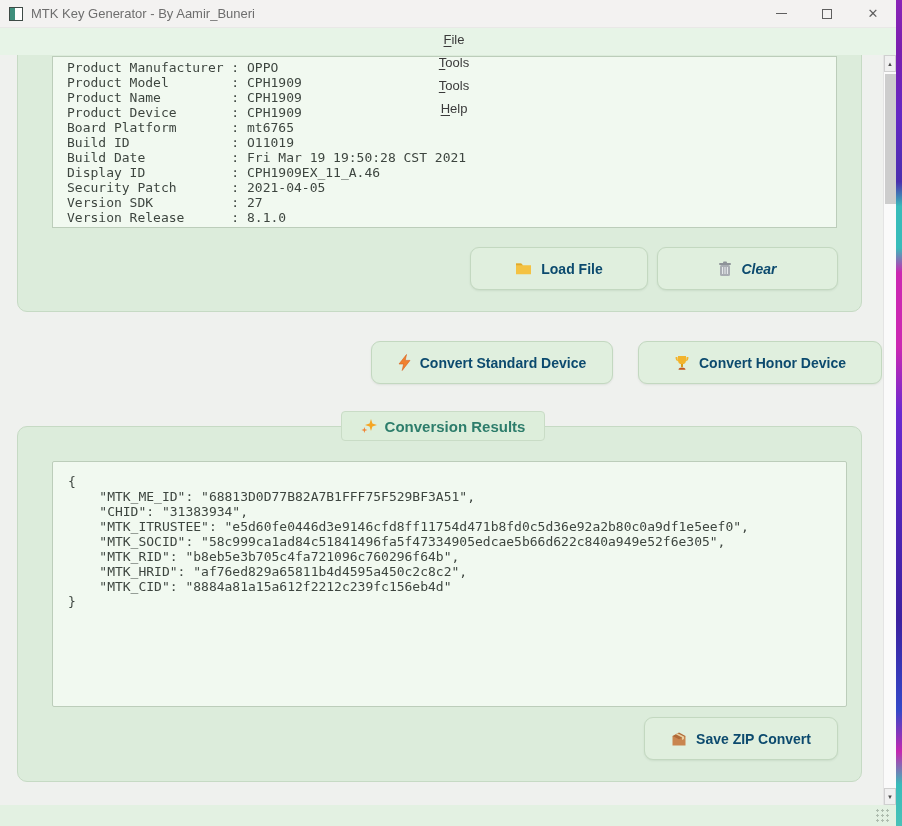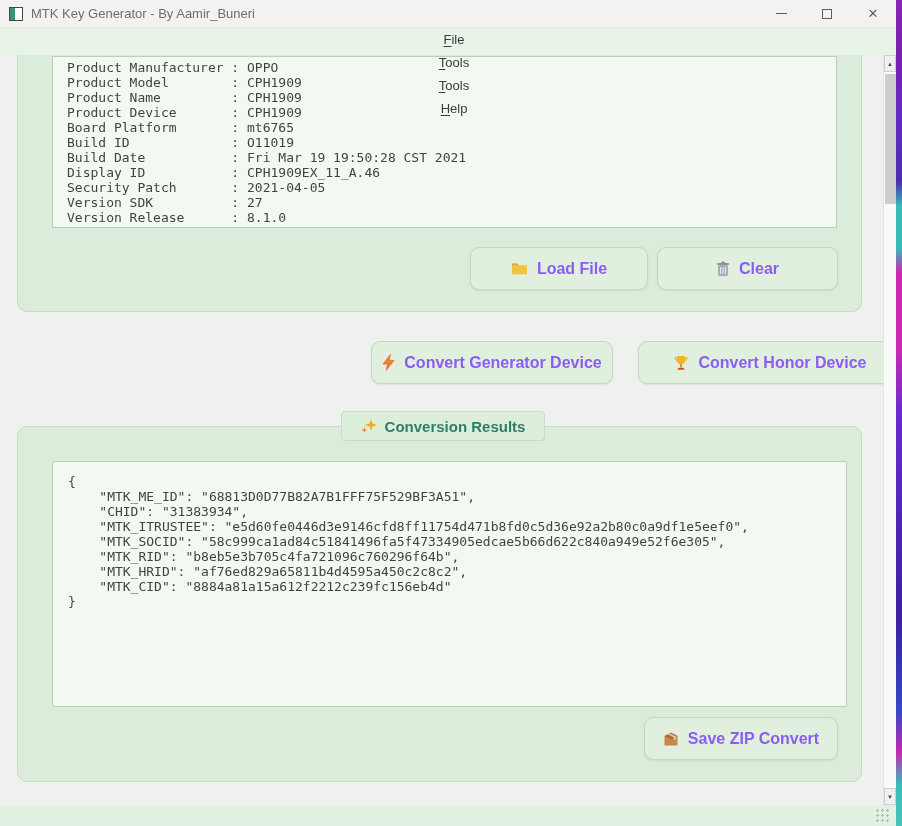--- a/index.html
+++ b/index.html
@@ -52,27 +52,27 @@
     border-left:1px solid #e4e4e4; z-index:45; }
   .sb-win .sb-btn { height:17px; background:#f0f0f0; border:1px solid #d0d0d0; }
   .sb-win .sb-up { position:absolute; top:0; }
   .sb-win .sb-down { position:absolute; bottom:0; }
   .sb-win .sb-thumb { position:absolute; left:1px; top:19px; width:11px; height:130px;
     background:#cdcdcd; }
 
   
   .btn { background:#e0efde; border:1px solid #c3d8c0; border-radius:9px;
     display:flex; align-items:center; justify-content:center; gap:9px;
-    font-weight:bold; font-size:16px; color:#8b5cf6; z-index:3; cursor:pointer;
+    font-weight:bold; font-size:14px; color:#0c4a6e; z-index:3; cursor:pointer;
     box-shadow:0 1px 2px rgba(60,90,60,0.10); }
   .btn svg { flex:0 0 auto; }
   .btn-load  { left:470px; top:247px; width:178px; height:43px; }
-  .btn-clear { left:657px; top:247px; width:181px; height:43px; }
+  .btn-clear { left:657px; top:247px; width:181px; height:43px;font-style:italic; }
   .btn-std   { left:371px; top:341px; width:242px; height:43px; }
-  .btn-honor { left:638px; top:341px; width:264px; height:43px; }
+  .btn-honor { left:638px; top:341px; width:244px; height:43px; }
   .btn-save  { left:644px; top:717px; width:194px; height:43px; }
 
   .results-pill { left:341px; top:411px; width:204px; height:30px; background:#ddeedb;
     border:1px solid #c9dcc6; border-radius:4px; z-index:4;
     display:flex; align-items:center; justify-content:center; gap:8px;
     font-weight:bold; font-size:15px; color:#2d7d6b; }
 
   
   .bottom-strip { left:0; top:805px; width:896px; height:21px; background:#e3f1e2; z-index:40; }
   .resize-grip { position:absolute; right:6px; top:3px; width:15px; height:15px;
@@ -147,21 +147,21 @@
     <rect x="5" y="0.6" width="4" height="2" rx="1" fill="#8e9399"></rect>
     <path d="M4.6 6v7 M7 6v7 M9.4 6v7" stroke="#eceff1" stroke-width="1"></path>
   </svg>
   <span>Clear</span>
 </div>
 
 <div class="abs btn btn-std">
   <svg width="13" height="17" viewBox="0 0 13 17">
     <path d="M8.5 0.5 L1 10 h4.6 L4.2 16.5 L12 6.4 H7.2 Z" fill="#f0812f" stroke="#d9601c" stroke-width="0.6"></path>
   </svg>
-  <span>Convert Generator Device</span>
+  <span>Convert Standard Device</span>
 </div>
 
 <div class="abs btn btn-honor">
   <svg width="16" height="16" viewBox="0 0 16 16">
     <path d="M4 1h8v4.2a4 4 0 0 1-8 0z" fill="#f2b42d"></path>
     <path d="M3.4 2H1.6v1.6a2.6 2.6 0 0 0 2.4 2.6z" fill="#f2b42d"></path>
     <path d="M12.6 2h1.8v1.6a2.6 2.6 0 0 1-2.4 2.6z" fill="#f2b42d"></path>
     <rect x="7" y="9" width="2" height="3" fill="#d99a1b"></rect>
     <path d="M4.5 14.8c0-1.6 1.6-2.4 3.5-2.4s3.5.8 3.5 2.4z" fill="#c2571f"></path>
   </svg>

